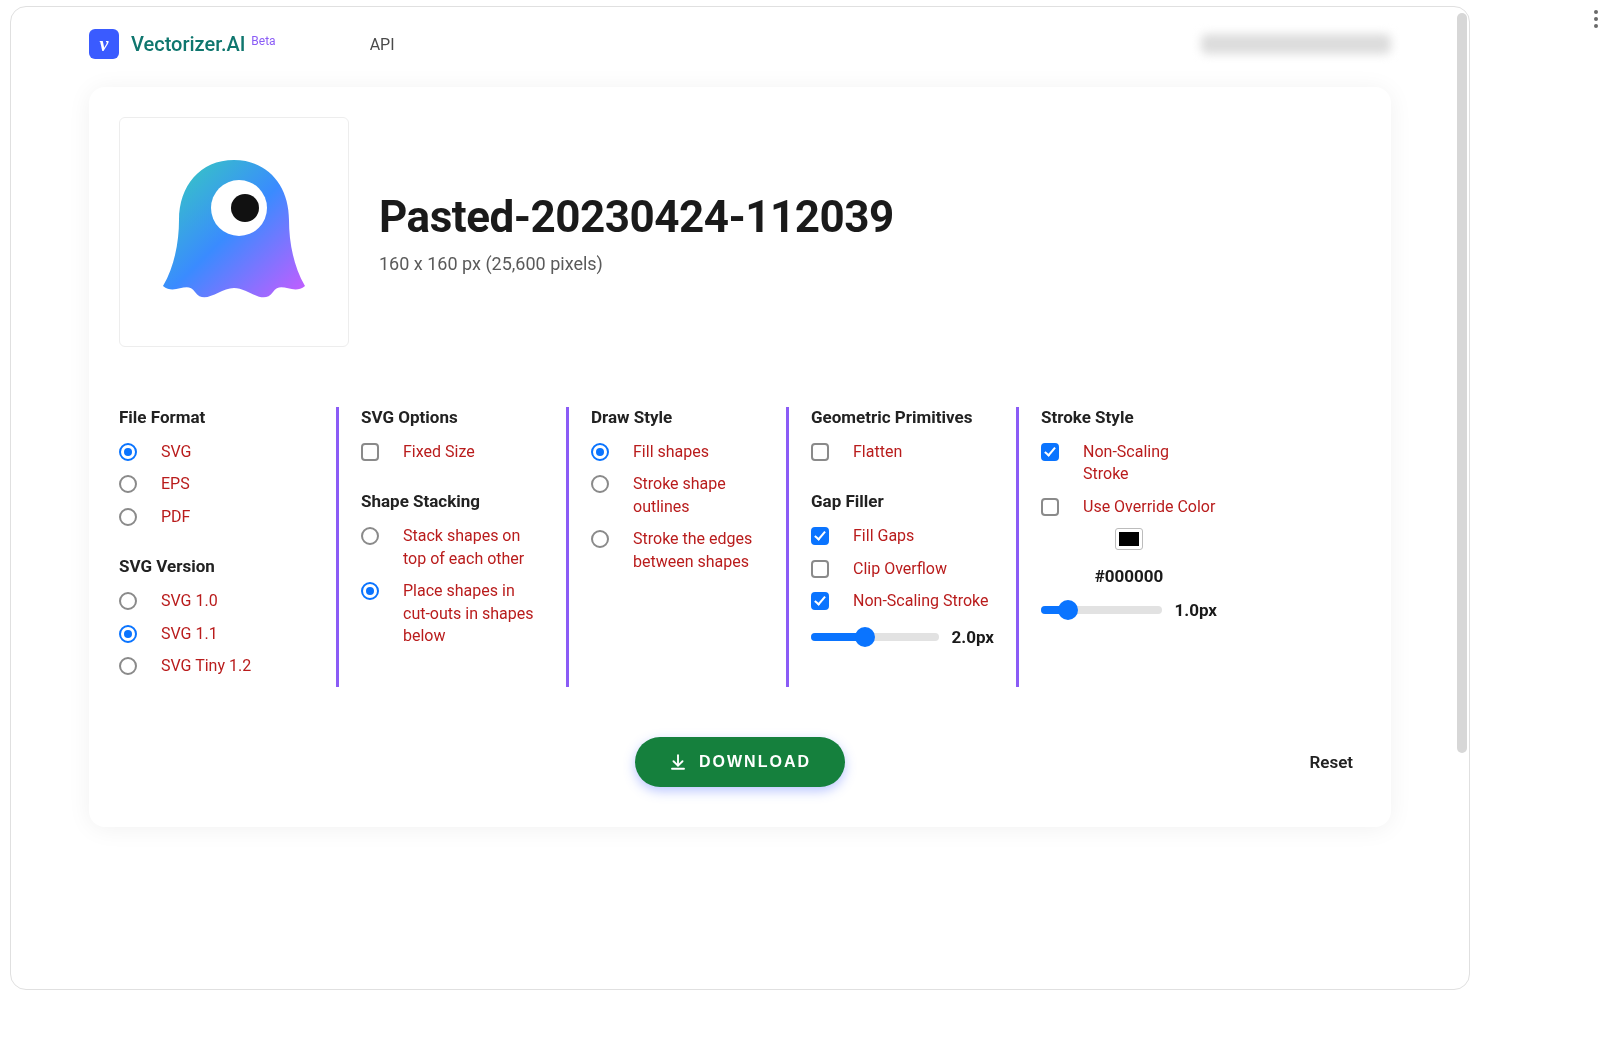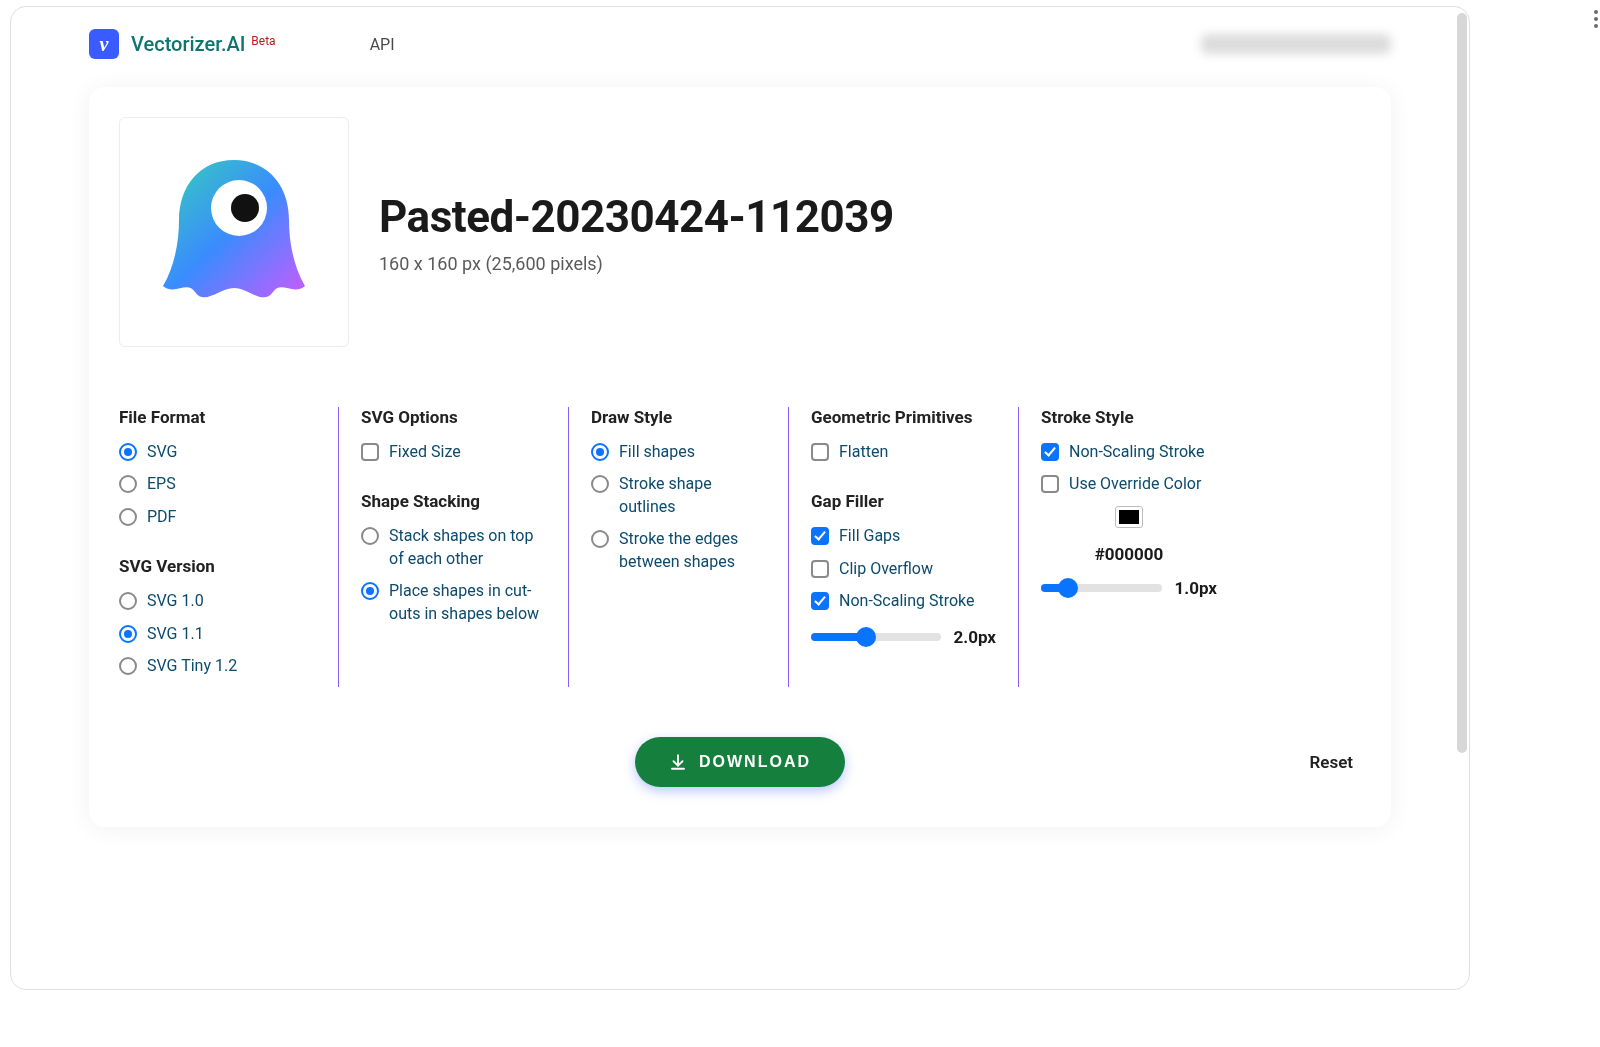--- a/index.html
+++ b/index.html
@@ -32,21 +32,21 @@
     background: #3a5bff;
     border-radius: 6px;
     display: flex; align-items: center; justify-content: center;
     color: #fff; font-style: italic; font-family: Georgia, serif;
     font-size: 20px; font-weight: bold;
   }
   .brand {
     font-size: 20px; font-weight: 500; color: #0f766e;
   }
   .beta {
-    font-size: 12px; color: #b91c1c; vertical-align: super; margin-left: 2px;
+    font-size: 12px; color: #8b5cf6; vertical-align: super; margin-left: 2px;
   }
   .nav-api {
     margin-left: 82px;
     font-size: 16px; color: #4a4a4a;
     cursor: pointer;
   }
   .user-blur {
     margin-left: auto;
     width: 190px; height: 20px;
     background: #dcdcdc;
@@ -82,37 +82,37 @@
   }
   
   .opts {
     display: grid;
     grid-template-columns: 220px 230px 220px 230px 220px;
     gap: 0;
     padding-top: 20px;
   }
   .col {
     padding: 0 22px 10px 0;
-    border-right: 1px solid #8b5cf6;
+    border-right: 3px solid #8b5cf6;
   }
   .col:first-child { padding-left: 0; }
   .col + .col { padding-left: 22px; }
   .col:last-child { border-right: none; }
   .section {
     margin-bottom: 28px;
   }
   .section:last-child { margin-bottom: 0; }
   .section h3 {
     font-size: 17px; font-weight: 700; color: #222;
     margin-bottom: 14px;
   }
   .opt {
-    display: flex; align-items: flex-start; gap: 10px;
+    display: flex; align-items: flex-start; gap: 24px;
     margin-bottom: 10px;
-    font-size: 16px; color: #0c4a6e; line-height: 1.4;
+    font-size: 16px; color: #b91c1c; line-height: 1.4;
     cursor: pointer;
   }
   .opt:last-child { margin-bottom: 0; }
   
   .radio {
     width: 18px; height: 18px; flex: 0 0 18px;
     border: 2px solid #8a8a8a;
     border-radius: 50%;
     margin-top: 2px;
     position: relative;

